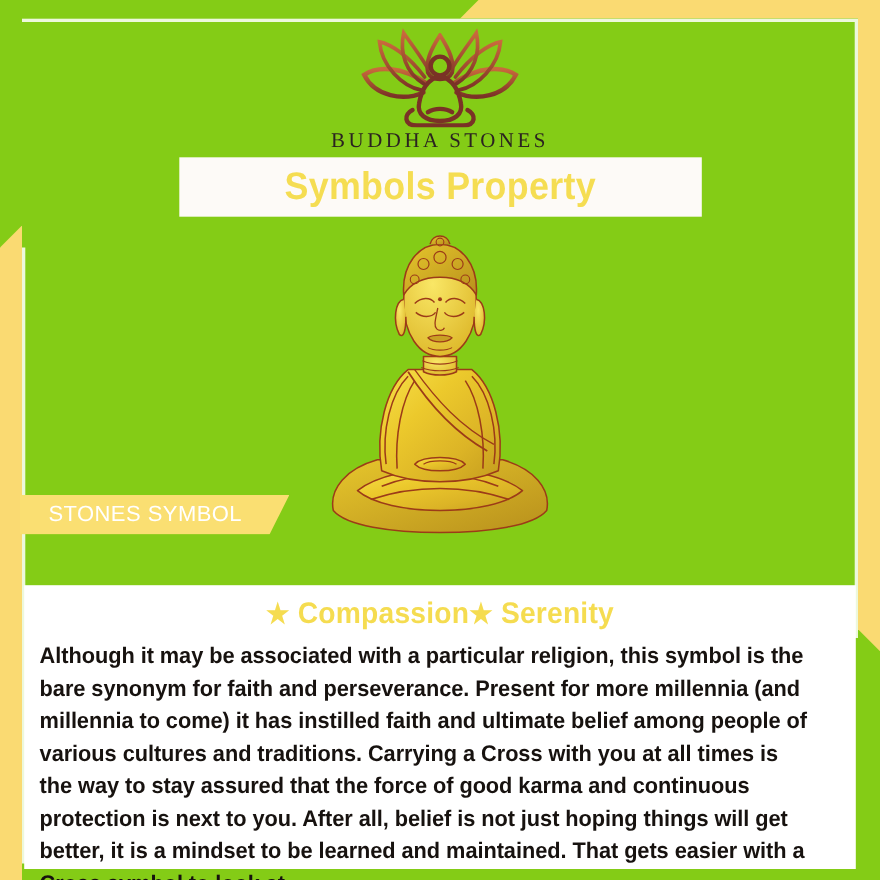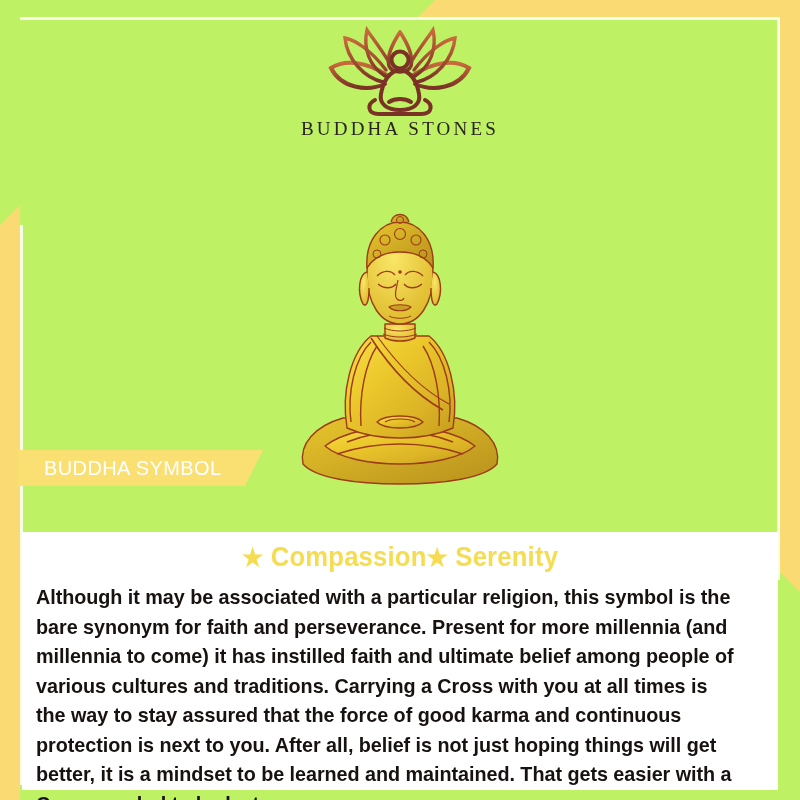--- a/index.html
+++ b/index.html
@@ -11,21 +11,21 @@
     height: 800px;
     overflow: hidden;
     font-family: "Liberation Sans", sans-serif;
     background: #faf0ee;
   }
 
   #poster {
     position: relative;
     width: 800px;
     height: 800px;
-    background: #bef264;
+    background: #84cc16;
     overflow: hidden;
   }
 
   
   .band {
     position: absolute;
     background: #fada72;
   }
   
   .band-top {
@@ -217,20 +217,23 @@
         <path d="M95 45 C 84 48, 78 58, 76 70 C 74 80, 82 86, 95 86 C 108 86, 116 80, 114 70 C 112 58, 106 48, 95 45"></path>
 
         <path d="M70 76 C 62 80, 62 90, 74 90 L 116 90 C 128 90, 128 80, 120 76"></path>
 
         <path d="M84 78 C 90 74, 100 74, 106 78"></path>
       </g>
     </svg>
     <div class="logo-wordmark">BUDDHA STONES</div>
   </div>
 
+  <div class="title-banner">
+    <div class="title-text">Symbols Property</div>
+  </div>
 
   <div class="art-wrap">
     <svg width="230" height="300" viewBox="0 0 230 300">
       <defs>
         <linearGradient id="gold" x1="0" y1="0" x2="1" y2="1">
           <stop offset="0%" stop-color="#f7e04a"></stop>
           <stop offset="35%" stop-color="#ecc92c"></stop>
           <stop offset="70%" stop-color="#dcb426"></stop>
           <stop offset="100%" stop-color="#c49c1e"></stop>
         </linearGradient>
@@ -302,21 +305,21 @@
         <path d="M113 84 C 111 94, 109 100, 112 103 C 114 105, 118 105, 119 102" fill="none" stroke-width="1.2"></path>
 
         <path d="M104 111 C 109 108, 121 108, 126 111 C 121 116, 109 116, 104 111 Z" fill="#c9a024" stroke-width="1.1"></path>
 
         <path d="M104 120 C 109 123, 121 123, 126 120" fill="none" stroke-width="1"></path>
       </g>
     </svg>
   </div>
 
   <div class="ribbon">
-    <span class="ribbon-text">BUDDHA SYMBOL</span>
+    <span class="ribbon-text">STONES SYMBOL</span>
   </div>
 
   <div class="content-card">
     <div class="headline">
       <span class="star">★</span>
       <span>Compassion</span><span class="star">★</span>
       <span>Serenity</span>
     </div>
     <p class="body-copy">Although it may be associated with a particular religion, this symbol is the bare synonym for faith and perseverance. Present for more millennia (and millennia to come) it has instilled faith and ultimate belief among people of various cultures and traditions. Carrying a Cross with you at all times is the way to stay assured that the force of good karma and continuous protection is next to you. After all, belief is not just hoping things will get better, it is a mindset to be learned and maintained. That gets easier with a Cross symbol to look at.</p>
   </div>

